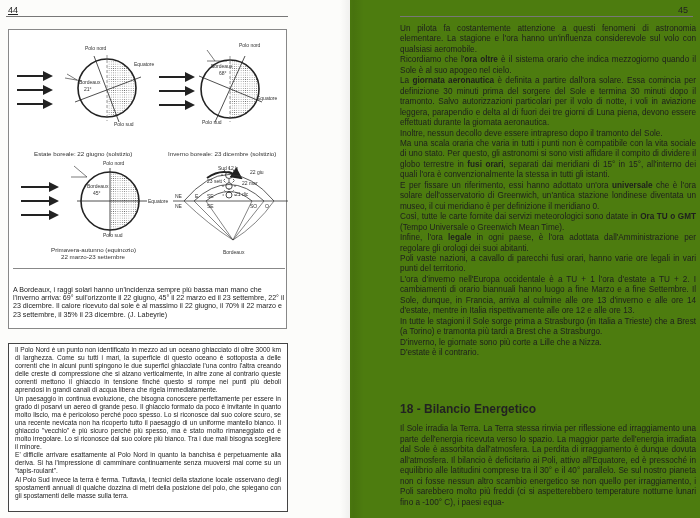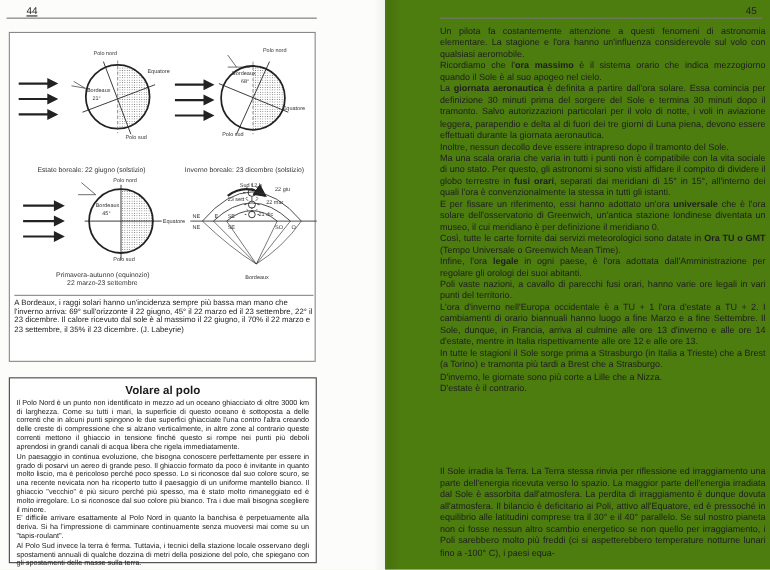--- a/index.html
+++ b/index.html
@@ -5,29 +5,29 @@
   * { box-sizing: border-box; margin: 0; padding: 0; }
   html, body { width: 700px; height: 518px; overflow: hidden; background: #fbfbf9; }
   body { font-family: "Liberation Sans", sans-serif; color: #1a1a1a; position: relative; }
 
   .page-left { position: absolute; left: 0; top: 0; width: 350px; height: 518px; background: #fcfcfa; }
   .page-right { position: absolute; left: 350px; top: 0; width: 350px; height: 518px; background: #4d7c0f; }
   .gutter { position: absolute; left: 340px; top: 0; width: 24px; height: 518px;
     background: linear-gradient(to right, rgba(0,0,0,0) 0%, rgba(0,0,0,0.05) 45%, rgba(0,0,0,0.08) 55%, rgba(0,0,0,0) 100%); }
 
   .page-num { position: absolute; top: 5px; font-size: 9px; color: #222; }
-  .page-num.left { left: 24px; text-decoration: underline; }
+  .page-num.left { left: 8px; text-decoration: underline; }
   .page-num.right { right: 12px; }
   .header-rule { position: absolute; top: 16px; height: 1px; background: #777; }
   .header-rule.left { left: 6px; width: 282px; }
   .header-rule.right { left: 50px; width: 293px; }
 
   .fig-box { position: absolute; left: 8px; top: 29px; width: 279px; height: 300px; border: 1px solid #888; background: #fff; }
   .fig-box svg { position: absolute; left: 0; top: 0; }
-  .fig-caption { position: absolute; left: 4px; top: 238px; width: 272px; font-size: 7.1px; line-height: 8.2px; color: #222; border-top: 1px solid #888; padding-top: 2px; }
+  .fig-caption { position: absolute; left: 4px; top: 238px; width: 272px; font-size: 7.1px; line-height: 8.2px; color: #222; border-top: 1px solid #888; padding-top: 17px; }
 
   .svg-label { font-family: "Liberation Sans", sans-serif; font-size: 5px; fill: #333; }
   .svg-cap { font-family: "Liberation Sans", sans-serif; font-size: 6.2px; fill: #333; }
 
   .box-volare { position: absolute; left: 8px; top: 343px; width: 280px; height: 169px; border: 1.5px solid #444; background: #fff; padding: 2px 6px; }
   .box-title { text-align: center; font-weight: bold; font-size: 10.5px; margin-top: 3px; margin-bottom: 2px; }
   .box-body { font-size: 6.6px; line-height: 8.1px; color: #222; text-align: justify; }
 
   .right-text { position: absolute; left: 50px; top: 24px; width: 296px; font-size: 8.2px; line-height: 10.45px; color: #1e1e1e; text-align: justify; }
   .right-text p { margin: 0; }
@@ -152,47 +152,47 @@
         <text x="198" y="178" class="svg-label">SE</text>
         <text x="241" y="178" class="svg-label">SO</text>
         <text x="256" y="178" class="svg-label">O</text>
         <text x="214" y="224" class="svg-label">Bordeaux</text>
       </g>
     </svg>
     <div class="fig-caption">A Bordeaux, i raggi solari hanno un'incidenza sempre più bassa man mano che l'inverno arriva: 69° sull'orizzonte il 22 giugno, 45° il 22 marzo ed il 23 settembre, 22° il 23 dicembre. Il calore ricevuto dal sole è al massimo il 22 giugno, il 70% il 22 marzo e 23 settembre, il 35% il 23 dicembre. (J. Labeyrie)</div>
   </div>
 
   <div class="box-volare">
-    <div class="box-title">Volare al polo</div>
     <div class="box-body">
       <p>Il Polo Nord è un punto non identificato in mezzo ad un oceano ghiacciato di oltre 3000 km di larghezza. Come su tutti i mari, la superficie di questo oceano è sottoposta a delle correnti che in alcuni punti spingono le due superfici ghiacciate l'una contro l'altra creando delle creste di compressione che si alzano verticalmente, in altre zone al contrario queste correnti mettono il ghiaccio in tensione finché questo si rompe nei punti più deboli aprendosi in grandi canali di acqua libera che rigela immediatamente.</p>
       <p>Un paesaggio in continua evoluzione, che bisogna conoscere perfettamente per essere in grado di posarvi un aereo di grande peso. Il ghiaccio formato da poco è invitante in quanto molto liscio, ma è pericoloso perché poco spesso. Lo si riconosce dal suo colore scuro, se una recente nevicata non ha ricoperto tutto il paesaggio di un uniforme mantello bianco. Il ghiaccio "vecchio" è più sicuro perché più spesso, ma è stato molto rimaneggiato ed è molto irregolare. Lo si riconosce dal suo colore più bianco. Tra i due mali bisogna scegliere il minore.</p>
       <p>E' difficile arrivare esattamente al Polo Nord in quanto la banchisa è perpetuamente alla deriva. Si ha l'impressione di camminare continuamente senza muoversi mai come su un "tapis-roulant".</p>
       <p>Al Polo Sud invece la terra è ferma. Tuttavia, i tecnici della stazione locale osservano degli spostamenti annuali di qualche dozzina di metri  della posizione del polo, che spiegano con gli spostamenti delle masse sulla terra.</p>
     </div>
 
   </div>
 </div>
 
 <div class="page-right">
   <div class="page-num right">45</div>
   <div class="header-rule right"></div>
 
   <div class="right-text">
     <p><span>Un pilota fa costantemente attenzione a questi fenomeni di astronomia elementare. La stagione e l'ora hanno un'influenza considerevole sul volo con qualsiasi aeromobile.</span></p>
-    <p><span>Ricordiamo che l'</span><b>ora massimo</b><span> è il sistema orario che indica mezzogiorno quando il Sole è al suo apogeo nel cielo.</span></p>
+    <p><span>Ricordiamo che l'</span><b>ora oltre</b><span> è il sistema orario che indica mezzogiorno quando il Sole è al suo apogeo nel cielo.</span></p>
     <p><span>La </span><b>giornata aeronautica</b><span> è definita a partire dall'ora solare. Essa comincia per definizione 30 minuti prima del sorgere del Sole e termina 30 minuti dopo il tramonto. Salvo autorizzazioni particolari per il volo di notte, i voli in aviazione leggera, parapendio e delta al di fuori dei tre giorni di Luna piena, devono essere effettuati durante la giornata aeronautica.</span></p>
     <p><span>Inoltre, nessun decollo deve essere intrapreso dopo il tramonto del Sole.</span></p>
     <p><span>Ma una scala oraria che varia in tutti i punti non è compatibile con la vita sociale di uno stato. Per questo, gli astronomi si sono visti affidare il compito di dividere il globo terrestre in </span><b>fusi orari</b><span>, separati dai meridiani di 15° in 15°, all'interno dei quali l'ora è convenzionalmente la stessa in tutti gli istanti.</span></p>
     <p><span>E per fissare un riferimento, essi hanno adottato un'ora </span><b>universale</b><span> che è l'ora solare dell'osservatorio di Greenwich, un'antica stazione londinese diventata un museo, il cui meridiano è per definizione il meridiano 0.</span></p>
     <p><span>Così, tutte le carte fornite dai servizi meteorologici sono datate in </span><b>Ora TU o GMT</b><span> (Tempo Universale o Greenwich Mean Time).</span></p>
     <p><span>Infine, l'ora </span><b>legale</b><span> in ogni paese, è l'ora adottata dall'Amministrazione per regolare gli orologi dei suoi abitanti.</span></p>
     <p><span>Poli vaste nazioni, a cavallo di parecchi fusi orari, hanno varie ore legali in vari punti del territorio.</span></p>
     <p><span>L'ora d'inverno nell'Europa occidentale è a TU + 1 l'ora d'estate a TU + 2. I cambiamenti di orario biannuali hanno luogo a fine Marzo e a fine Settembre. Il Sole, dunque, in Francia, arriva al culmine alle ore 13 d'inverno e alle ore 14 d'estate, mentre in Italia rispettivamente alle ore 12 e alle ore 13.</span></p>
     <p><span>In tutte le stagioni il Sole sorge prima a Strasburgo (in Italia a Trieste) che a Brest (a Torino) e tramonta più tardi a Brest che a Strasburgo.</span></p>
     <p><span>D'inverno, le giornate sono più corte a Lille che a Nizza.</span></p>
     <p><span>D'estate è il contrario.</span></p>
   </div>
 
+  <div class="section-title">18 - Bilancio Energetico</div>
   <div class="section-text">Il Sole irradia la Terra. La Terra stessa rinvia per riflessione ed irraggiamento una parte dell'energia ricevuta verso lo spazio. La maggior parte dell'energia irradiata dal Sole è assorbita dall'atmosfera. La perdita di irraggiamento è dunque dovuta all'atmosfera. Il bilancio è deficitario ai Poli, attivo all'Equatore, ed è pressoché in equilibrio alle latitudini comprese tra il 30° e il 40° parallelo. Se sul nostro pianeta non ci fosse nessun altro scambio energetico se non quello per irraggiamento, i Poli sarebbero molto più freddi (ci si aspetterebbero temperature notturne lunari fino a -100° C), i paesi equa-</div>
 </div>
 
 <div class="gutter"></div>
 
 </body></html>

